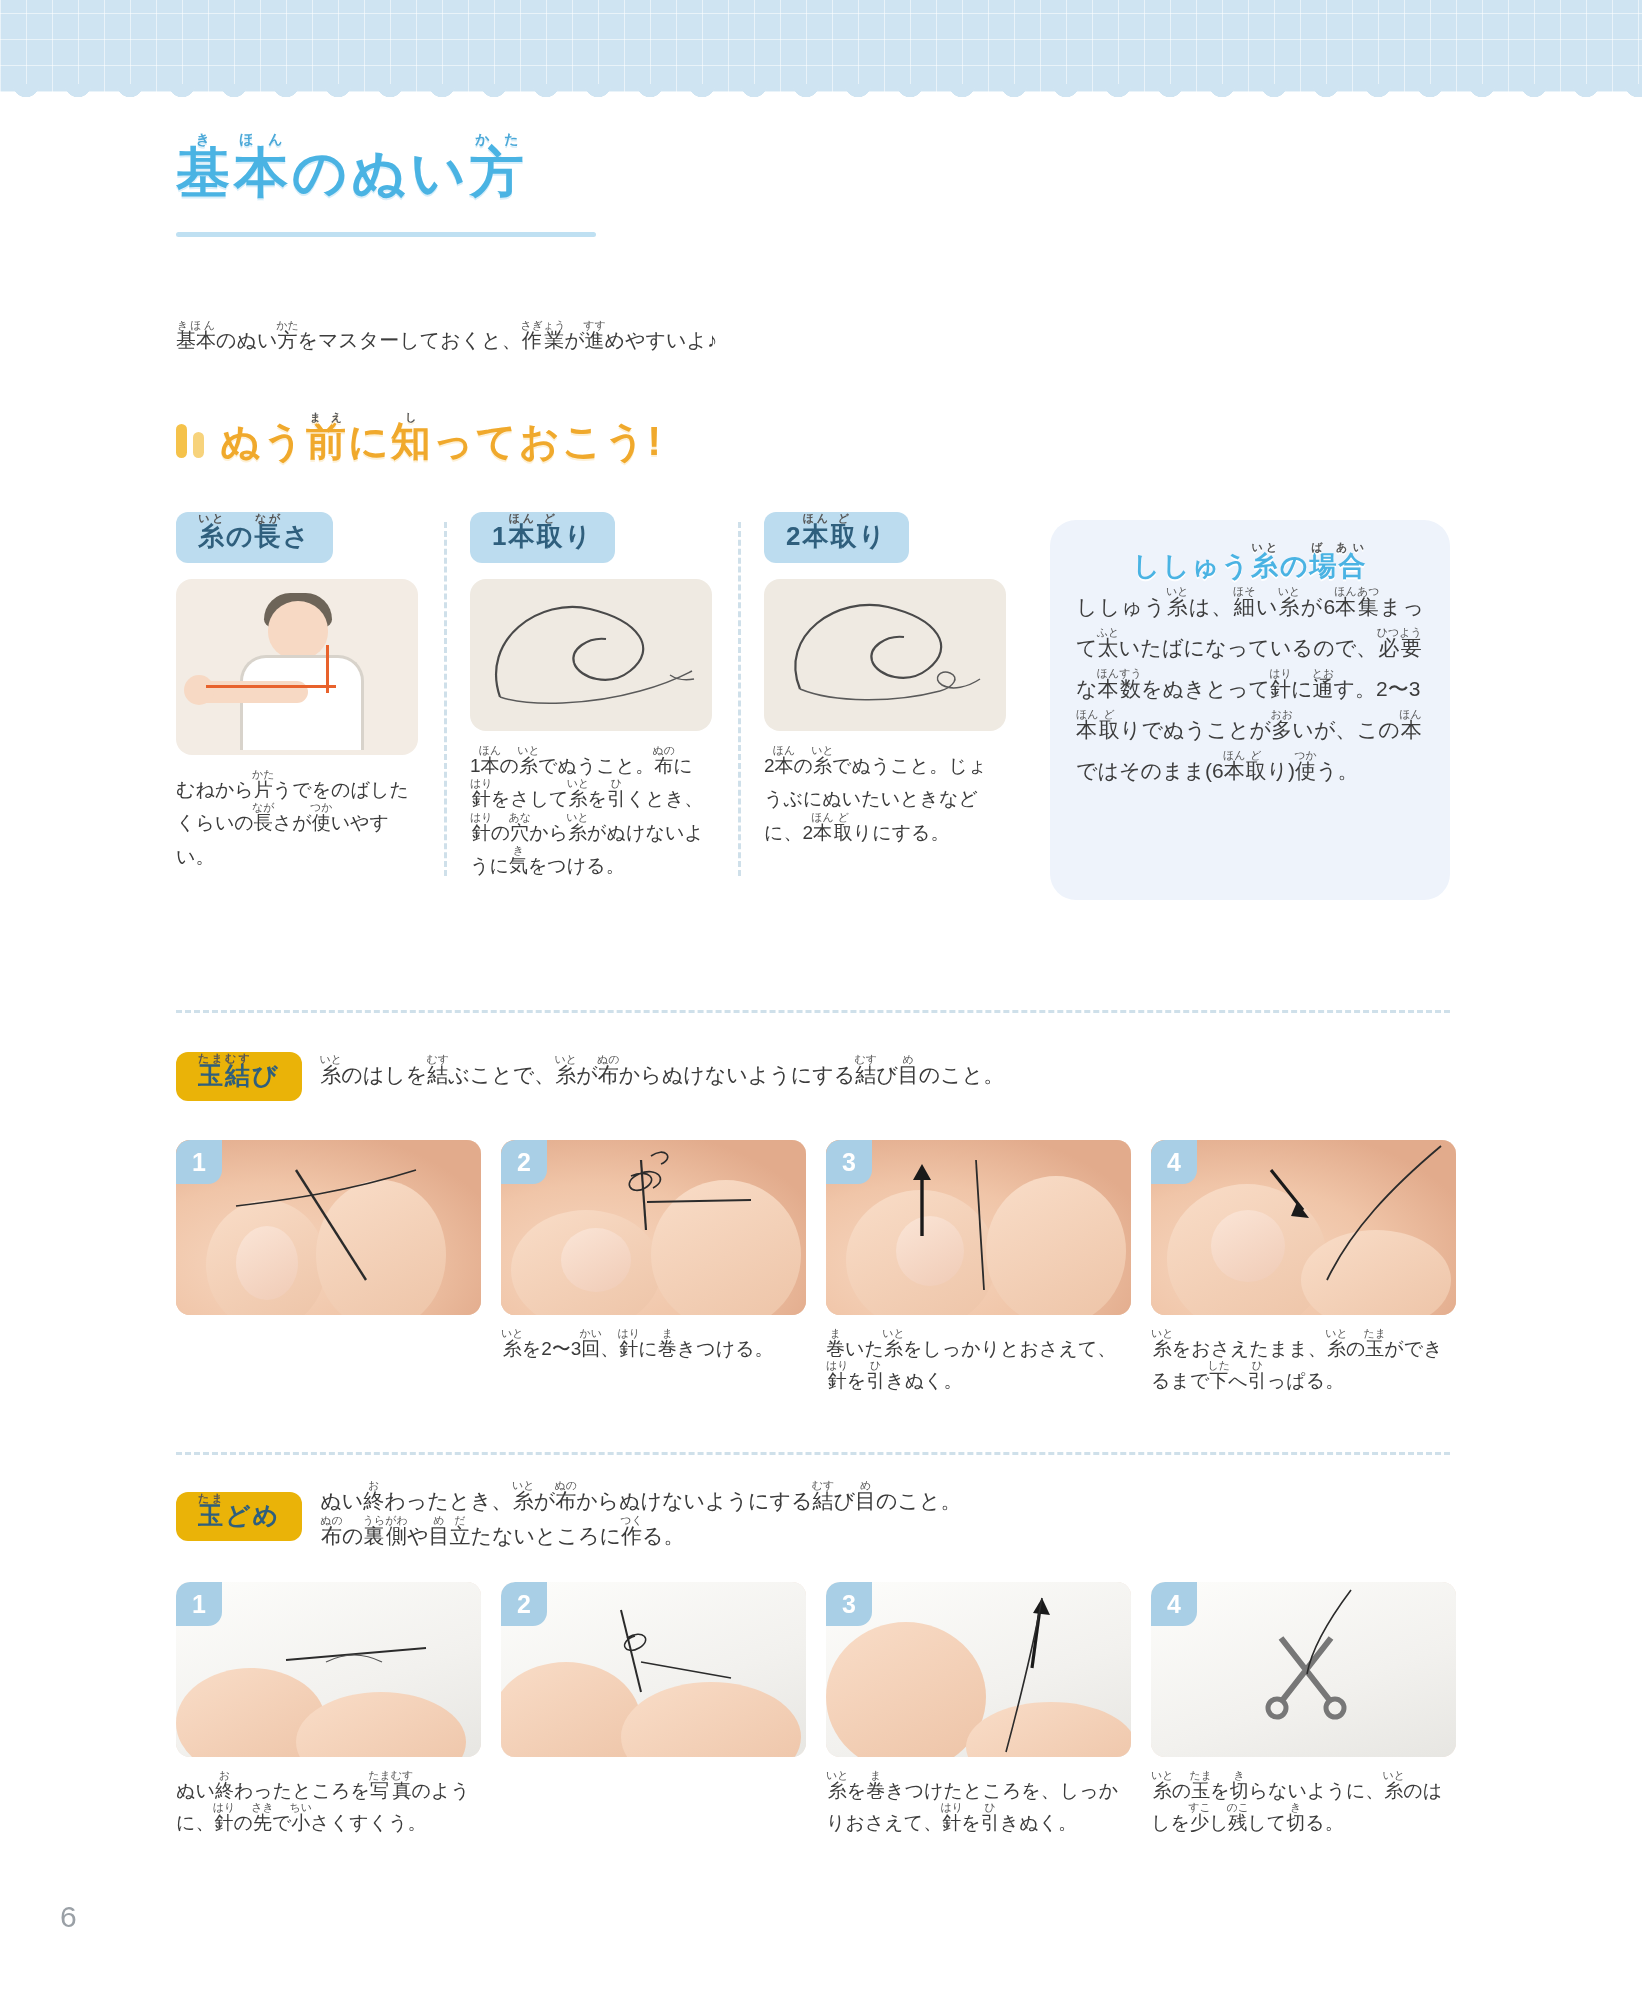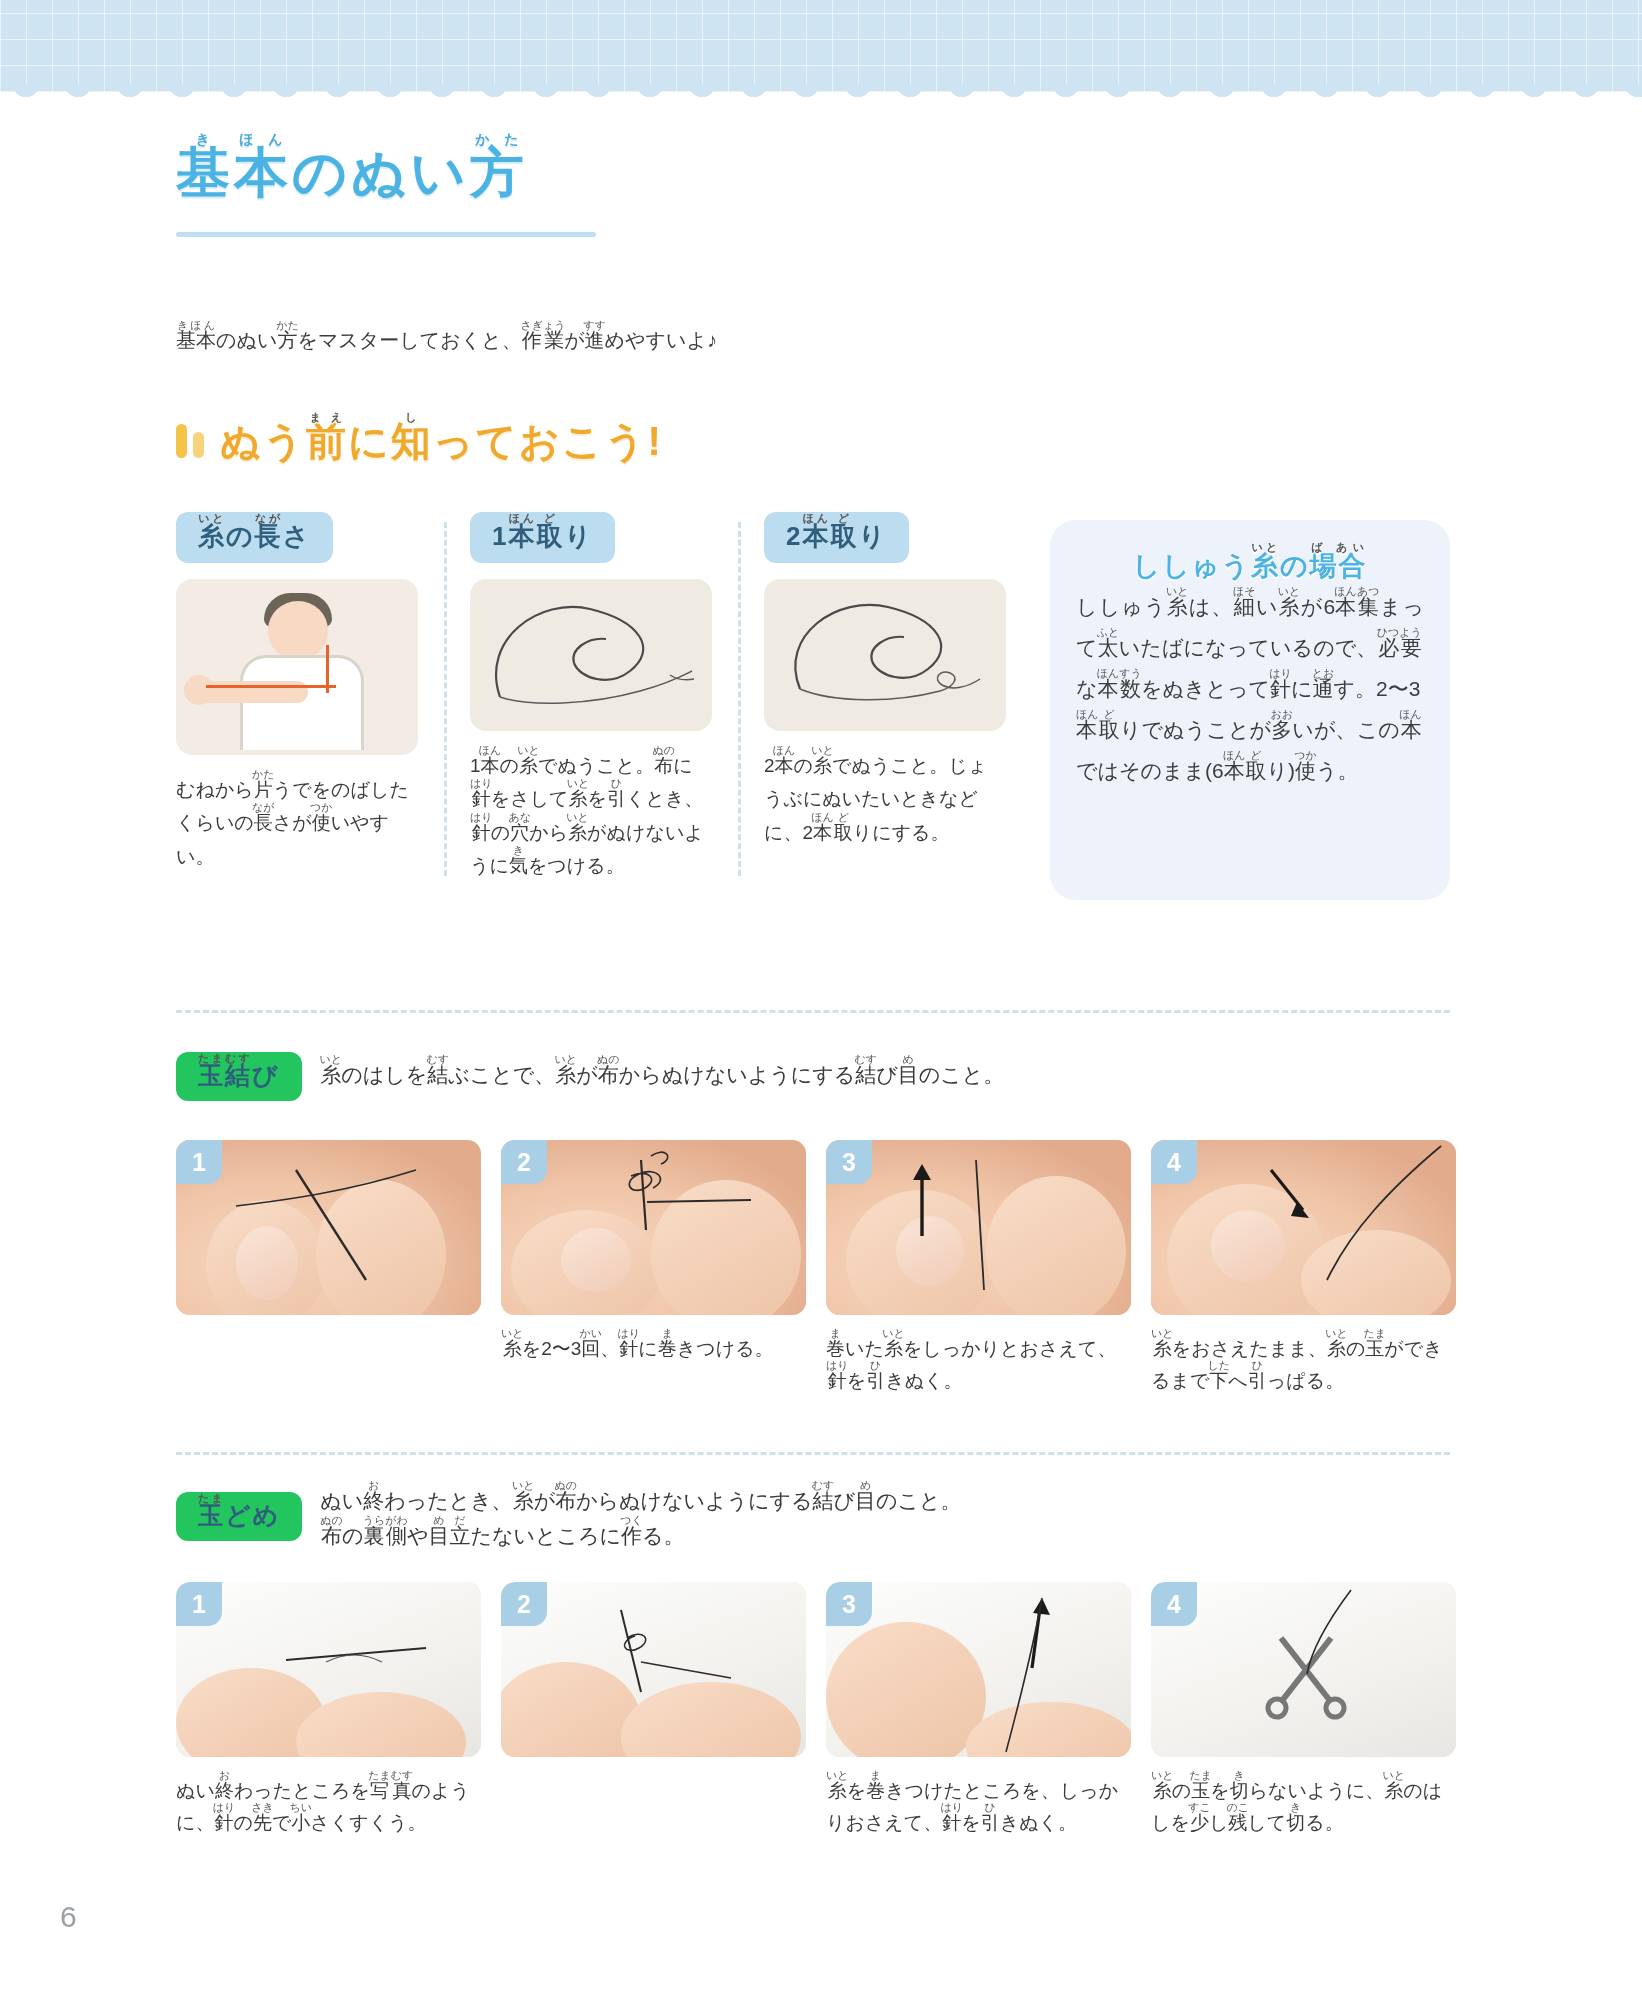--- a/index.html
+++ b/index.html
@@ -94,21 +94,21 @@
   }
   .note-title{
     text-align:center;font-size:27px;font-weight:bold;color:#4ab3e3;letter-spacing:2px;
     text-shadow:0 2px 0 #ffffff;margin-bottom:2px;
   }
   .note-body{font-size:21px;line-height:1.95;color:#3c3c3c;text-align:justify;}
   
   .hdash{position:absolute;left:176px;width:1274px;height:0;border-top:3px dashed #cfe0ea;}
   
   .step-head{position:absolute;display:flex;align-items:flex-start;gap:18px;}
-  .step-head .pill{background:#22c55e;}
+  .step-head .pill{background:#eab308;}
   .step-desc{font-size:21px;line-height:1.65;padding-top:6px;}
   .grid4{position:absolute;left:176px;width:1274px;display:flex;gap:20px;}
   .cell{width:305px;}
   .cell .img{
     width:305px;height:175px;border-radius:14px;position:relative;overflow:hidden;
     background:#f0dfd4;
   }
   .num{
     position:absolute;left:0;top:0;width:46px;height:44px;border-radius:14px 0 14px 0;
     background:#a9cfe6;color:#fff;font-size:25px;font-weight:bold;

